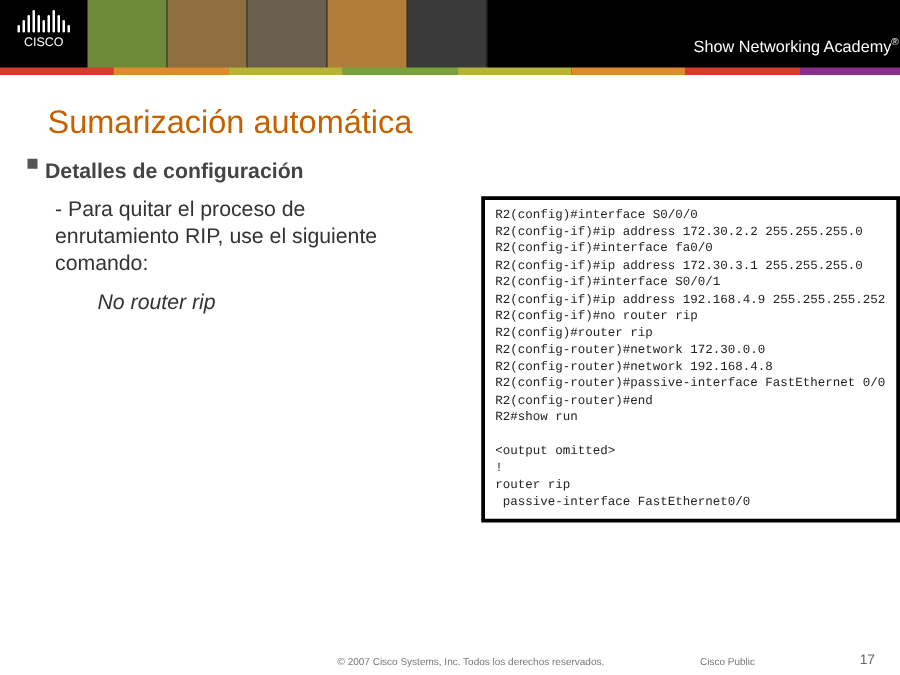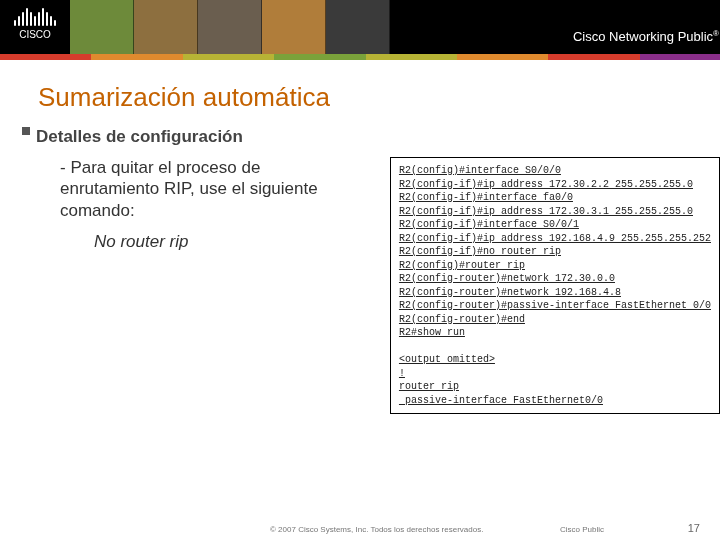--- a/index.html
+++ b/index.html
@@ -88,47 +88,46 @@
     margin-right: 6px;
   }
   .subbar .txt {
     font-weight: bold;
     font-size: 17px;
     color: #444;
   }
   .content {
     display: flex;
     align-items: flex-start;
-    padding-left: 60px;
+    padding-left: 44px;
     gap: 40px;
   }
   .leftcol {
     width: 300px;
     font-size: 17px;
     color: #333;
     line-height: 1.25;
   }
   .leftcol .para {
     margin-bottom: 10px;
   }
   .leftcol .cmd {
     font-style: italic;
     margin: 6px 0 16px 34px;
   }
   .rightcol {
     margin-left: 8px;
-    border: 1px solid #000000;
+    border: 3px solid #000000;
     padding: 6px 8px 6px 8px;
     font-family: "Courier New", monospace;
     font-size: 10px;
     color: #222;
     width: 320px;
     line-height: 1.35;
     white-space: pre;
-    text-decoration: underline;
   }
   .footer {
     position: absolute;
     left: 0; right: 0;
     bottom: 6px;
     font-size: 8px;
     color: #777;
   }
   .footer .copy { position: absolute; left: 270px; bottom:0;}
   .footer .pub { position: absolute; left: 560px; bottom:0;}
@@ -155,21 +154,21 @@
         <span style="height: 10px;"></span>
         <span style="height: 14px;"></span>
         <span style="height: 18px;"></span>
         <span style="height: 14px;"></span>
         <span style="height: 10px;"></span>
         <span style="height: 6px;"></span>
       </div>
     <div>CISCO</div>
   </div>
   <div class="academy">
-    <span>Cisco Networking Public</span><sup>®</sup>
+    <span>Show Networking Academy</span><sup>®</sup>
   </div>
   <div class="colorband" id="colorband">
       <div style="background: rgb(214, 60, 44);"></div>
       <div style="background: rgb(224, 138, 46);"></div>
       <div style="background: rgb(183, 179, 53);"></div>
       <div style="background: rgb(122, 162, 58);"></div>
       <div style="background: rgb(183, 179, 53);"></div>
       <div style="background: rgb(224, 138, 46);"></div>
       <div style="background: rgb(214, 60, 44);"></div>
       <div style="background: rgb(138, 46, 138);"></div>

